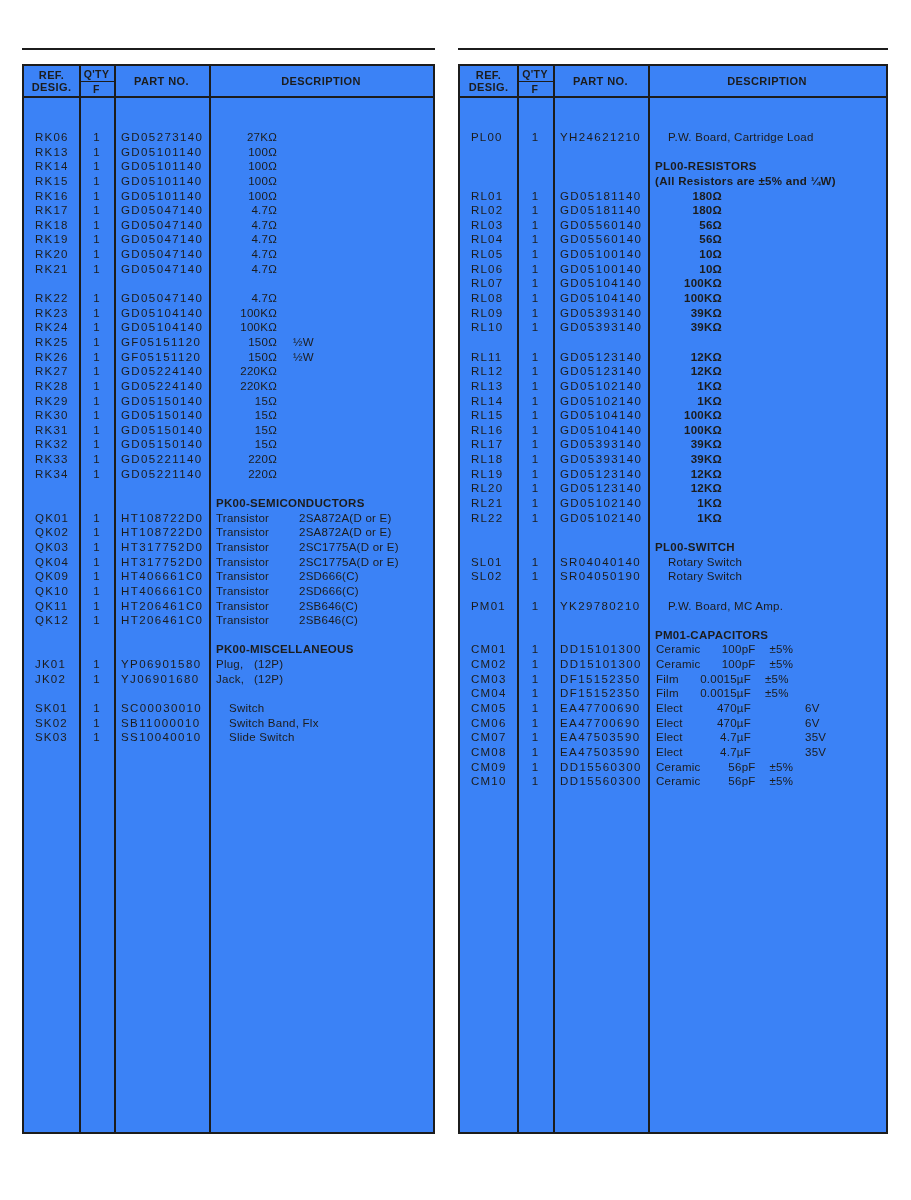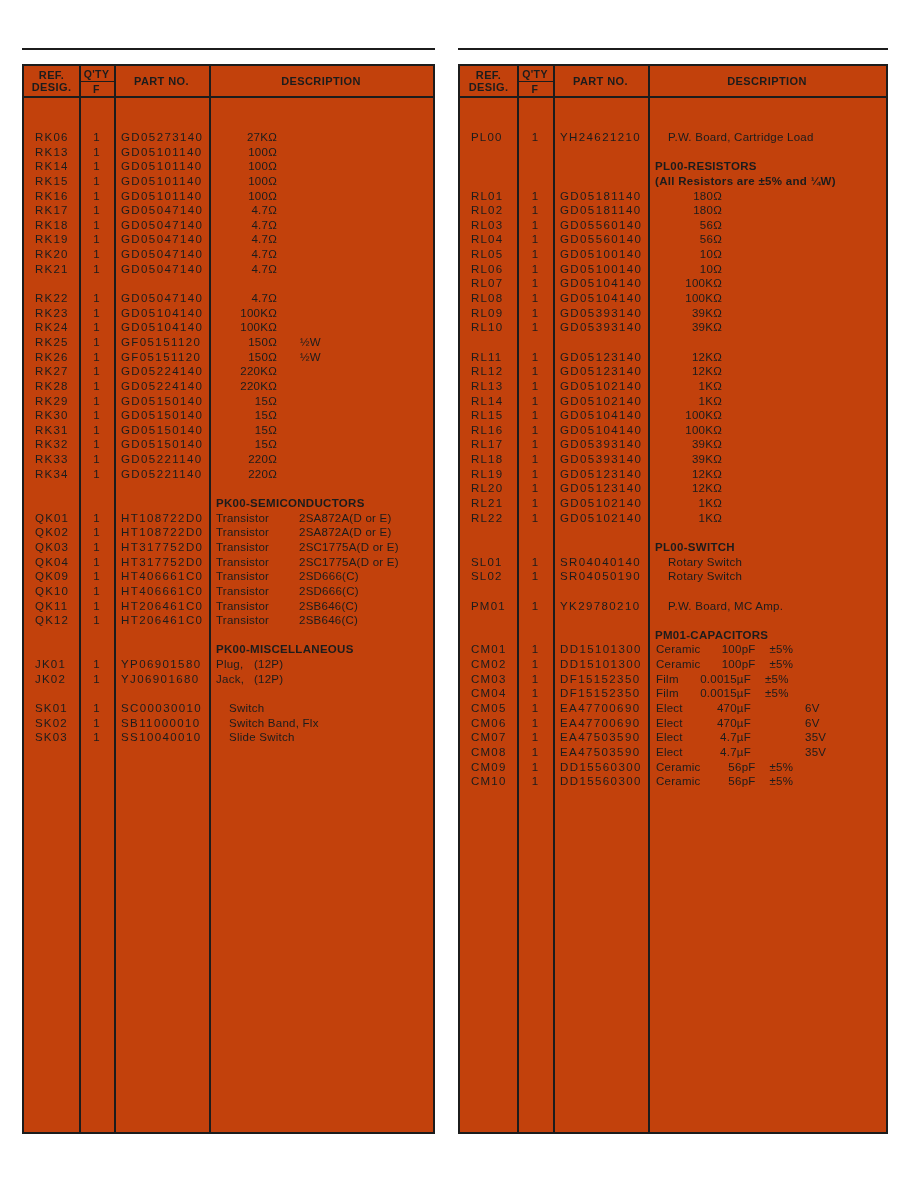--- a/index.html
+++ b/index.html
@@ -4,21 +4,21 @@
 <style>
   html,body{margin:0;padding:0;background:#ffffff;}
   *{box-sizing:border-box;}
   .page{position:relative;width:911px;height:1200px;background:#ffffff;color:#1c1c1c;
         font-family:"Liberation Sans",sans-serif;overflow:hidden;}
 
   .toprule{position:absolute;top:48px;height:2px;background:#1c1c1c;}
   #rule-left{left:22px;width:413px;}
   #rule-right{left:458px;width:430px;}
 
-  .ptable{position:absolute;top:64px;height:1070px;border:2px solid #1c1c1c;background:#c2410c;}
+  .ptable{position:absolute;top:64px;height:1070px;border:2px solid #1c1c1c;background:#3b82f6;}
   #table-left{left:22px;width:413px;}
   #table-right{left:458px;width:430px;}
 
   .vline{position:absolute;top:0;bottom:0;width:1.5px;background:#1c1c1c;}
 
   .thead{position:absolute;top:0;left:0;right:0;height:32px;border-bottom:2.5px solid #1c1c1c;
          display:flex;font-weight:bold;font-size:11px;letter-spacing:0.4px;}
   .th{display:flex;align-items:center;justify-content:center;text-align:center;}
   .th-ref{flex-direction:column;line-height:11.5px;padding-top:1px;}
   .th-qty{flex-direction:column;padding:0;font-size:10.5px;text-align:center;}
@@ -34,22 +34,22 @@
   .row{display:flex;height:14.65px;line-height:14.65px;font-size:11.5px;white-space:nowrap;}
   .cell{overflow:visible;}
   .cell.ref{padding-left:11px;letter-spacing:1.2px;}
   .cell.qty{text-align:center;}
   .cell.part{padding-left:7px;letter-spacing:1.4px;}
   .cell.desc{flex:1;display:flex;letter-spacing:0.25px;}
 
   .sec{padding-left:7px;font-weight:bold;letter-spacing:0.3px;}
   .dtext{padding-left:20px;}
   .dval{flex:0 0 68px;text-align:right;}
-  .t-right .dval{flex-basis:74px;}
-  .dwatt{margin-left:23px;}
+  .t-right .dval{flex-basis:74px;font-weight:bold;}
+  .dwatt{margin-left:16px;}
   .dlabel{padding-left:7px;}
   .dlabel.wide{flex:0 0 90px;}
   .dlabel.narrow{flex:0 0 45px;}
   .cname{flex:0 0 48px;padding-left:8px;}
   .cval{flex:0 0 55px;text-align:right;}
   .ctol{flex:0 0 40px;padding-left:14px;}
   .cvolt{padding-left:14px;}
 
   .pageno{position:absolute;top:1150px;left:0;right:0;text-align:center;
           font-size:12.5px;font-weight:bold;letter-spacing:1.5px;padding-left:12px;}

